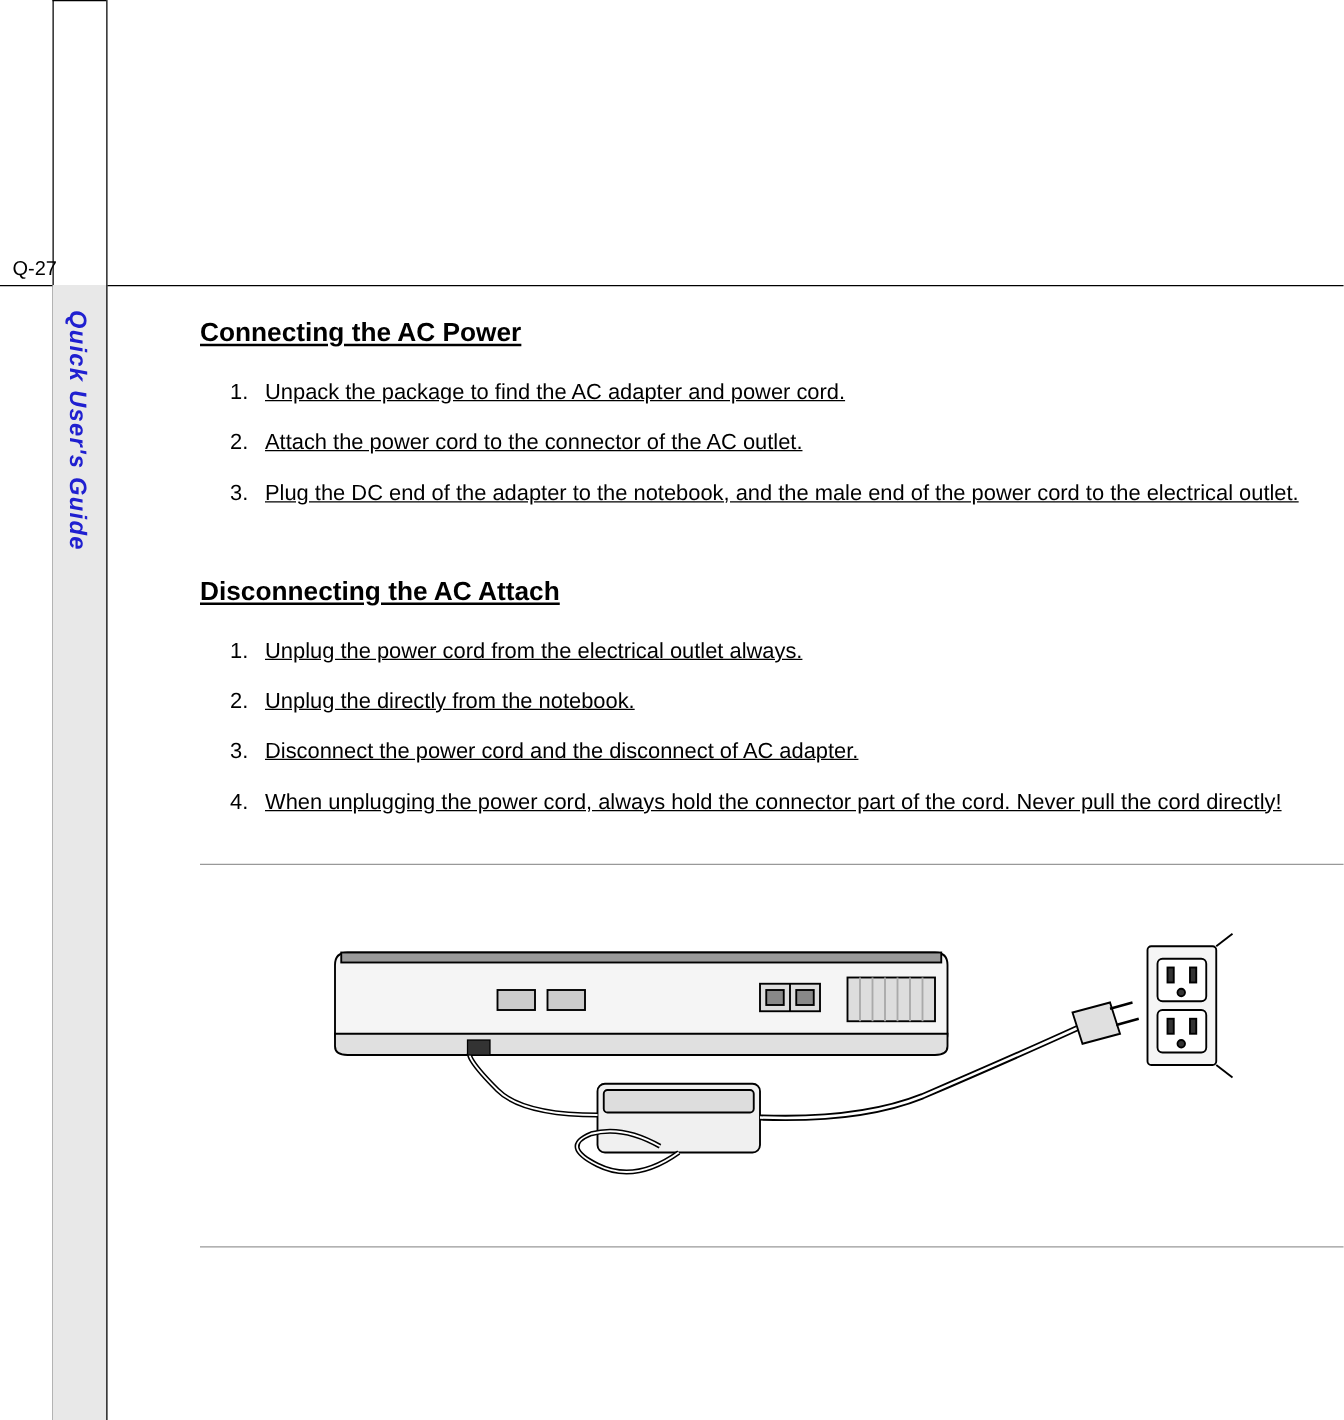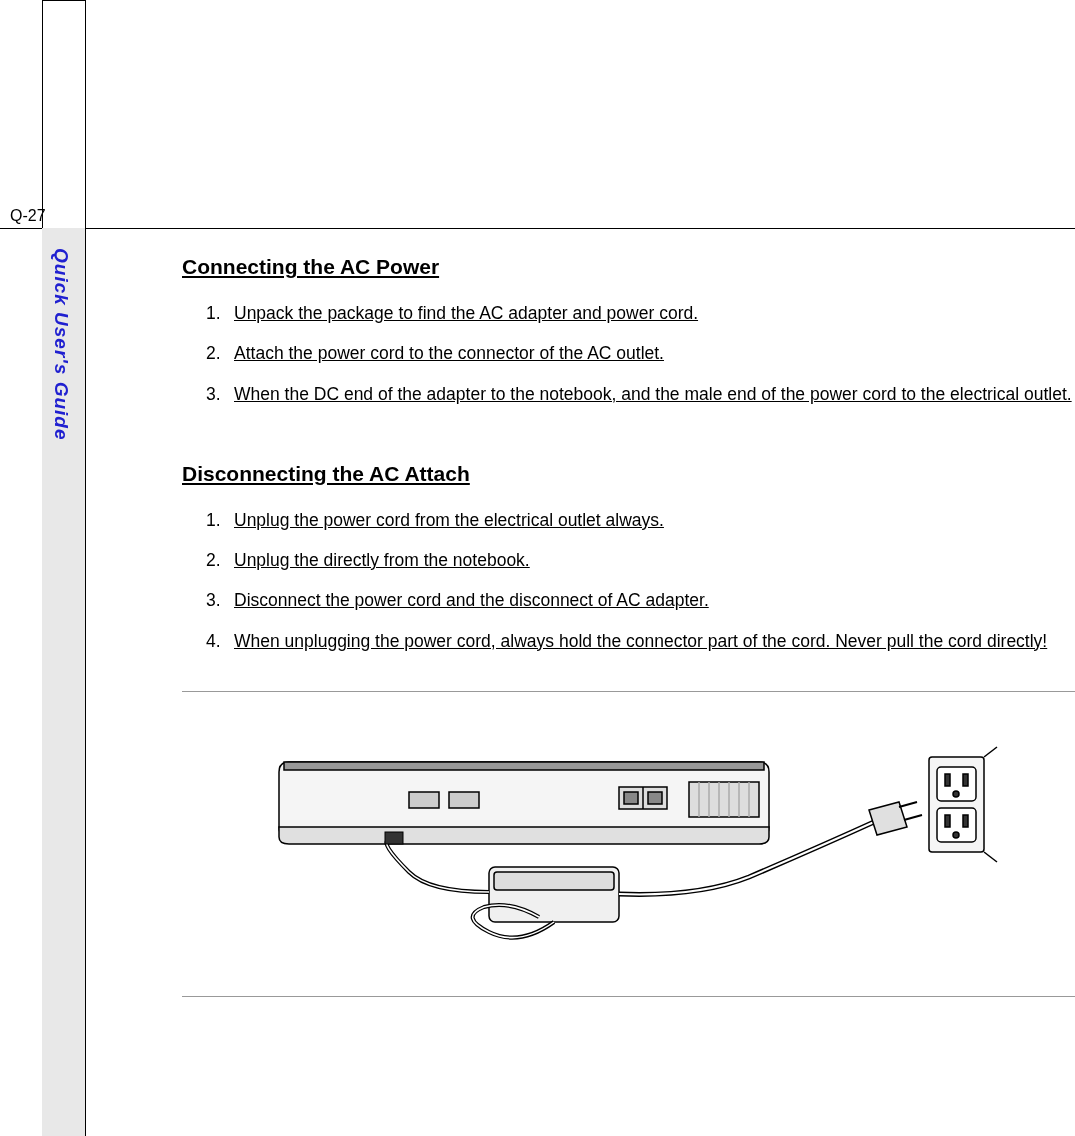--- a/index.html
+++ b/index.html
@@ -76,21 +76,20 @@
       font-style: italic;
       font-family: Arial, Helvetica, sans-serif;
       letter-spacing: 1px;
     }
     .content {
       position: absolute;
       top: 255px;
       left: 160px;
       right: 0;
       padding-right: 0;
-      margin-left: 22px;
     }
     .section-heading {
       font-size: 21px;
       font-weight: bold;
       text-decoration: underline;
       margin-bottom: 14px;
       color: #000;
     }
     .intro-text {
       font-size: 17.5px;
@@ -145,21 +144,21 @@
 <div class="header-line"></div>
 <div class="sidebar-left-border"></div>
 <div class="sidebar"></div>
 <div class="sidebar-label">Quick User's Guide</div>
 
 <div class="content">
   <h2 class="section-heading">Connecting the AC Power</h2>
   <ol>
     <li>Unpack the package to find the AC adapter and power cord.</li>
     <li>Attach the power cord to the connector of the AC outlet.</li>
-    <li>When the DC end of the adapter to the notebook, and the male end of the power cord to the electrical outlet.</li>
+    <li>Plug the DC end of the adapter to the notebook, and the male end of the power cord to the electrical outlet.</li>
   </ol>
 
   <div class="section-2">
     <h2 class="section-heading">Disconnecting the AC Attach</h2>
     <ol>
       <li>Unplug the power cord from the electrical outlet always.</li>
       <li>Unplug the directly from the notebook.</li>
       <li>Disconnect the power cord and the disconnect of AC adapter.</li>
       <li>When unplugging the power cord, always hold the connector part of the cord. Never pull the cord directly!</li>
     </ol>

